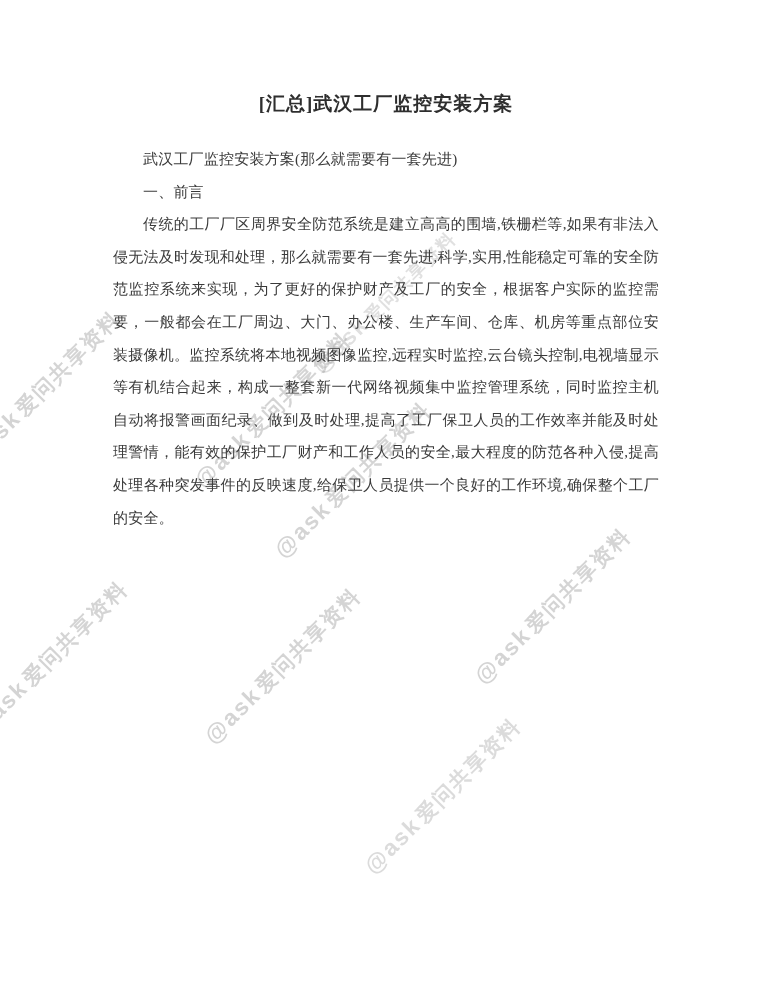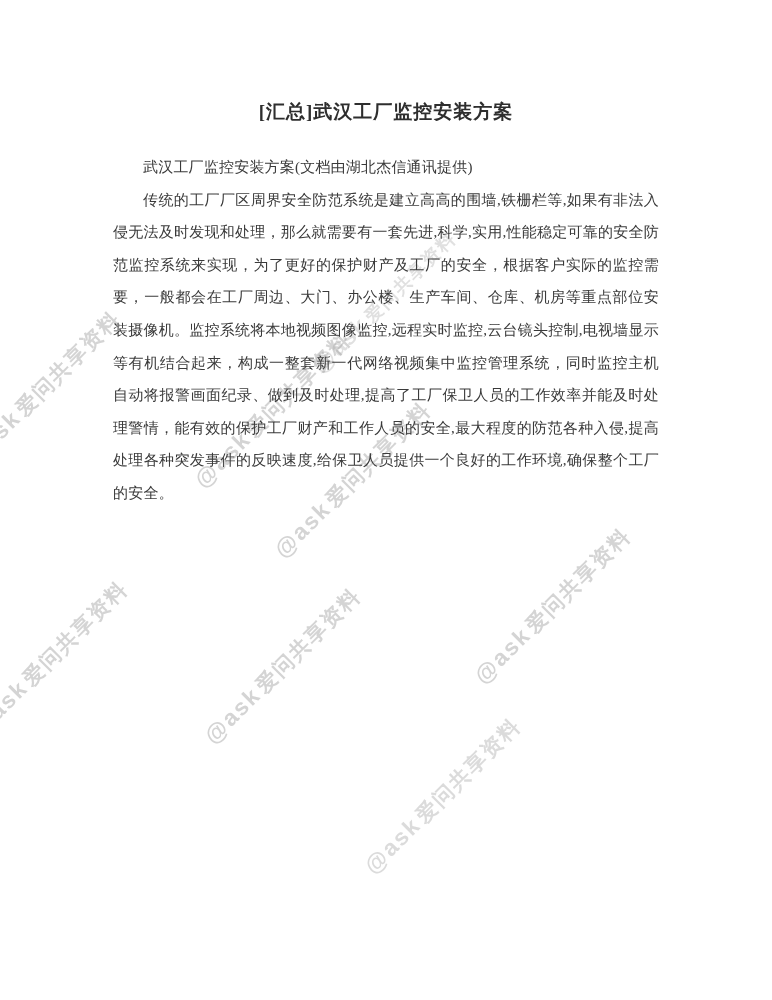--- a/index.html
+++ b/index.html
@@ -12,21 +12,21 @@
     width: 772px;
     height: 1000px;
     background: #ffffff;
     overflow: hidden;
     font-family: "Liberation Serif", "DejaVu Serif", serif;
     color: #3a3a3a;
   }
   .content {
     position: absolute;
     left: 113px;
-    top: 100px;
+    top: 92px;
     width: 546px;
   }
   .doc-title {
     margin: 0 0 27px 0;
     text-align: center;
     font-size: 19px;
     line-height: 24px;
     font-weight: bold;
     color: #2e2e2e;
     letter-spacing: 1px;
@@ -92,17 +92,18 @@
   </div>
   <div class="watermark wm-7">
     <span class="wm-logo">@ask</span><span>爱问共享资料</span>
   </div>
   <div class="watermark wm-8">
     <span class="wm-logo">@ask</span><span>爱问共享资料</span>
   </div>
 
   <div class="content">
     <h1 class="doc-title">[汇总]武汉工厂监控安装方案</h1>
-    <p>武汉工厂监控安装方案(文档由湖北杰信通讯提供)</p>
+    <p>武汉工厂监控安装方案(那么就需要有一套先进)</p>
+    <p>一、前言</p>
     <p>传统的工厂厂区周界安全防范系统是建立高高的围墙,铁栅栏等,如果有非法入侵无法及时发现和处理，那么就需要有一套先进,科学,实用,性能稳定可靠的安全防范监控系统来实现，为了更好的保护财产及工厂的安全，根据客户实际的监控需要，一般都会在工厂周边、大门、办公楼、生产车间、仓库、机房等重点部位安装摄像机。监控系统将本地视频图像监控,远程实时监控,云台镜头控制,电视墙显示等有机结合起来，构成一整套新一代网络视频集中监控管理系统，同时监控主机自动将报警画面纪录、做到及时处理,提高了工厂保卫人员的工作效率并能及时处理警情，能有效的保护工厂财产和工作人员的安全,最大程度的防范各种入侵,提高处理各种突发事件的反映速度,给保卫人员提供一个良好的工作环境,确保整个工厂的安全。</p>
   </div>
 
 </div>
 
 </body></html>

